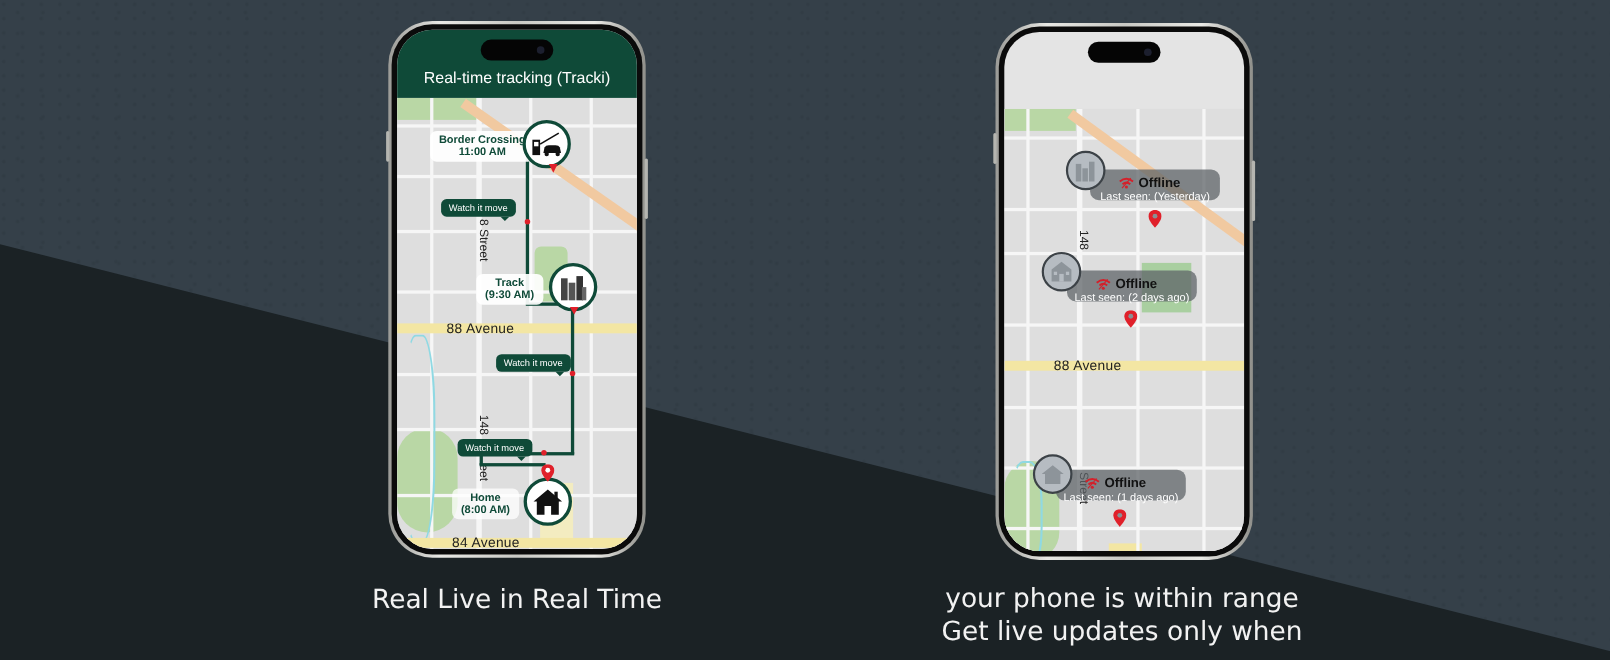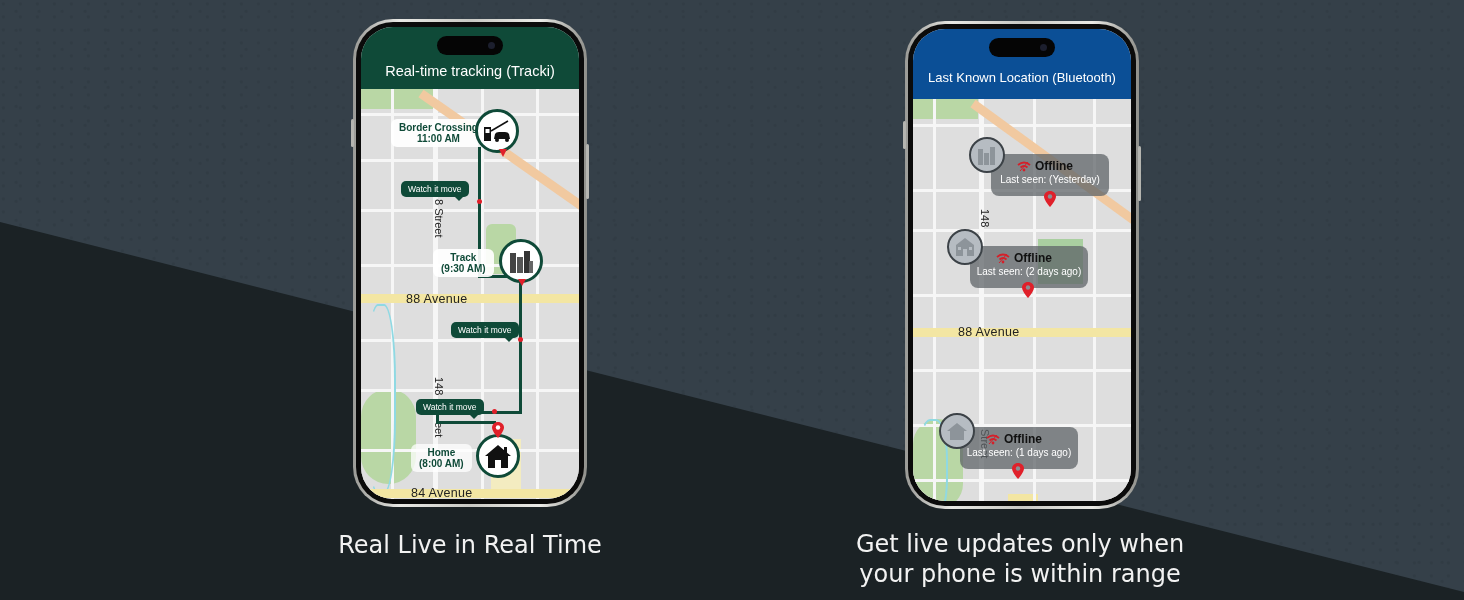--- a/index.html
+++ b/index.html
@@ -40,21 +40,21 @@
     font-size: 10px; font-weight: bold; color: #0f4a38; text-align: center; line-height: 1.1; z-index: 3; }
   .bubble { position: absolute; background: #0f4a38; color: #fff; font-size: 8.5px; padding: 3px 7px;
     border-radius: 5px; z-index: 4; white-space: nowrap; }
   .bubble::after { content: ""; position: absolute; right: 6px; bottom: -4px; border: 4px solid transparent;
     border-top-color: #0f4a38; border-bottom: 0; }
   .red-dot { position: absolute; width: 5px; height: 5px; border-radius: 50%; background: #e0202a; z-index: 5; }
   .pin { position: absolute; width: 12px; height: 16px; z-index: 6; }
 
   .ghost-circle { position: absolute; width: 36px; height: 36px; border-radius: 50%; background: #b6bcc2;
     border: 2.5px solid #3c4247; display: flex; align-items: center; justify-content: center; z-index: 4; }
-  .offline-card { position: absolute; background: rgba(95,100,104,.75); border-radius: 8px; width: 118px; height: 42px;
+  .offline-card { position: absolute; background: rgba(95,100,104,.75); border-radius: 8px; width: 118px; height: 28px;
     z-index: 3; padding: 5px 6px; }
   .offline-title { display: flex; align-items: center; gap: 4px; font-size: 12px; font-weight: bold; color: #111; padding-left: 20px; }
   .offline-sub { font-size: 10px; color: #fff; text-align: center; margin-top: 1px; }
 
   .caption { position: absolute; color: #f2f2f2; font-family: "DejaVu Sans", sans-serif; font-size: 24px; text-align: center; line-height: 1.25; }
 </style>
 </head>
 <body>
 
 <div class="bg-upper"></div>
@@ -163,23 +163,20 @@
     </div>
   </div>
 </div>
 
 <div class="phone" style="left:905px; top:21px;">
   <div class="side-btn" style="left:-2px; top:100px; height:28px;"></div>
   <div class="side-btn" style="right:-2px; top:125px; height:55px;"></div>
   <div class="phone-inner">
     <div class="screen">
       <div class="island"></div>
-      <div class="header" style="background:#0b4f96; height:70px; font-size:13px; padding-bottom:14px;">
-        <span>Last Known Location (Bluetooth)</span>
-      </div>
       <div class="map" style="top:70px;">
         <div class="park" style="left:0; top:0; width:65px; height:20px;"></div>
         <div class="park" style="left:125px; top:140px; width:45px; height:45px; background:#a9cfa0;"></div>
         <div class="park" style="left:0; top:320px; width:50px; height:90px; border-radius:25px;"></div>
         <div class="park" style="left:95px; top:395px; width:30px; height:12px; background:#f3e6a3;"></div>
         <div class="road" style="left:0; right:0; top:25px; height:3px;"></div>
         <div class="road" style="left:0; right:0; top:90px; height:3px;"></div>
         <div class="road" style="left:0; right:0; top:130px; height:3px;"></div>
         <div class="road" style="left:0; right:0; top:195px; height:3px;"></div>
         <div class="road" style="left:0; right:0; top:270px; height:3px;"></div>
@@ -266,15 +263,15 @@
             <path d="M6 0 C2.5 0 0 2.5 0 5.5 C0 9.5 6 16 6 16 C6 16 12 9.5 12 5.5 C12 2.5 9.5 0 6 0Z" fill="#e0202a"></path>
             <circle cx="6" cy="5.5" r="2.2" fill="#8a8f93"></circle>
           </svg>
       </div>
     </div>
   </div>
 </div>
 
 <div class="caption" style="left:300px; top:530px; width:340px;">Real Live in Real Time</div>
 <div class="caption" style="left:800px; top:529px; width:440px;">
+  <div>your phone is within range</div>
   <div>Get live updates only when</div>
-  <div>your phone is within range</div>
 </div>
 
 </body></html>

